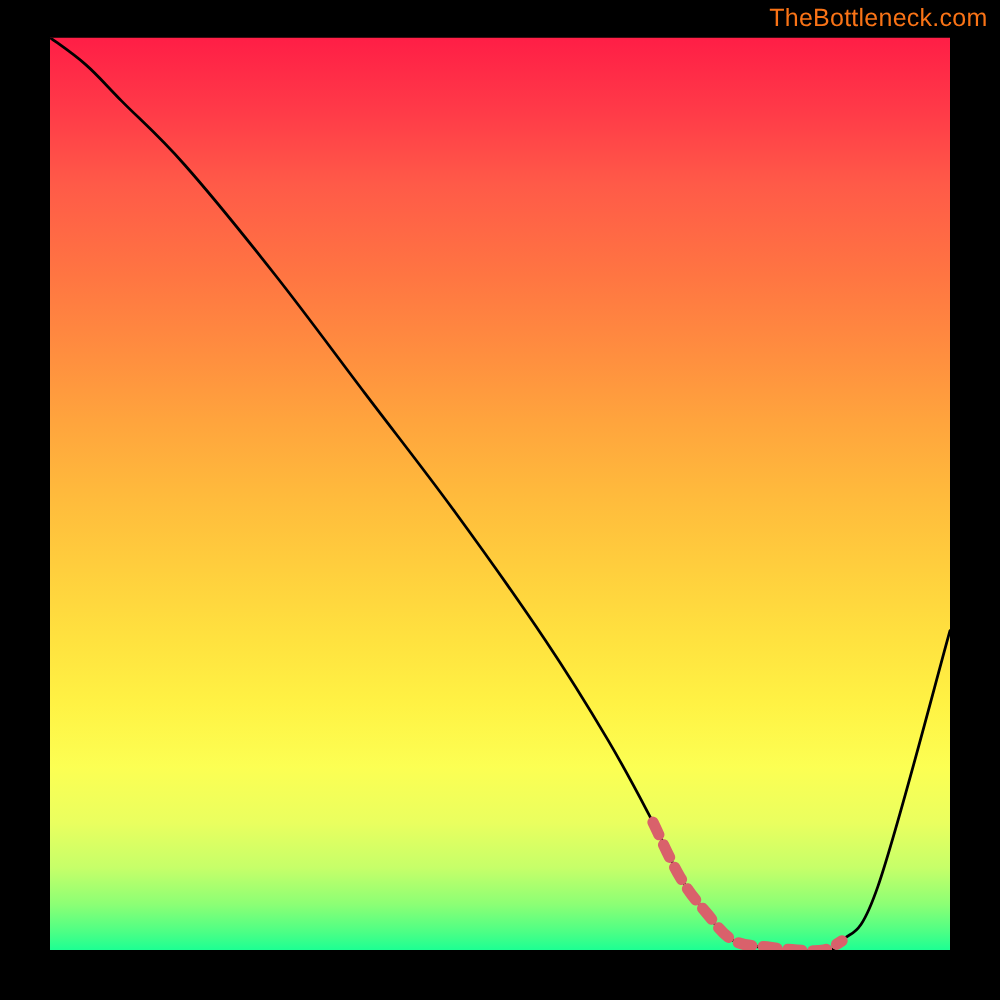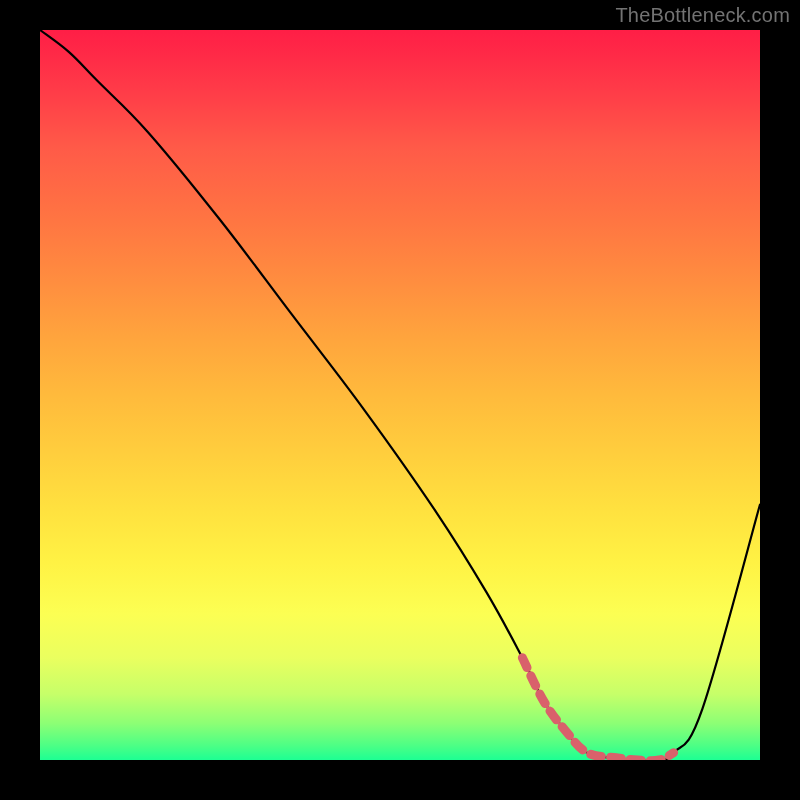--- a/index.html
+++ b/index.html
@@ -46,21 +46,21 @@
       #1dff93 100%
     );
   }
   .watermark {
     position: absolute;
     top: 4px;
     right: 10px;
     font-family: Arial, Helvetica, sans-serif;
     font-size: 20px;
     font-weight: 500;
-    color: #737373;
+    color: #f97316;
     letter-spacing: 0.2px;
   }
   svg.curve {
     position: absolute;
     inset: 0;
   }
 </style>
 </head>
 <body>
 

